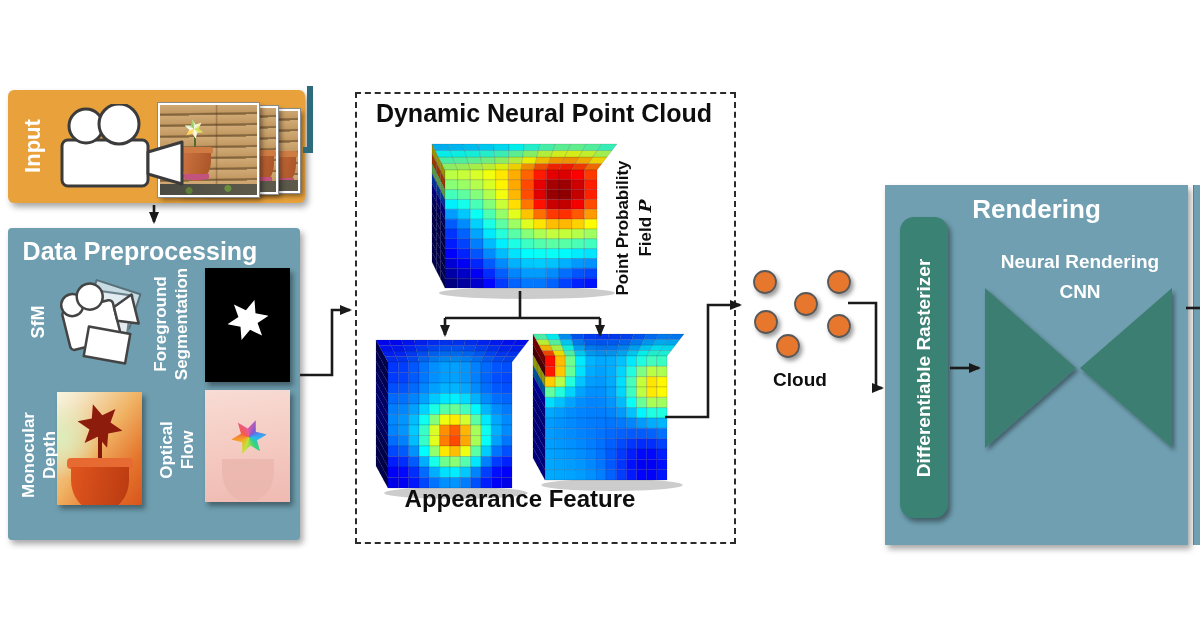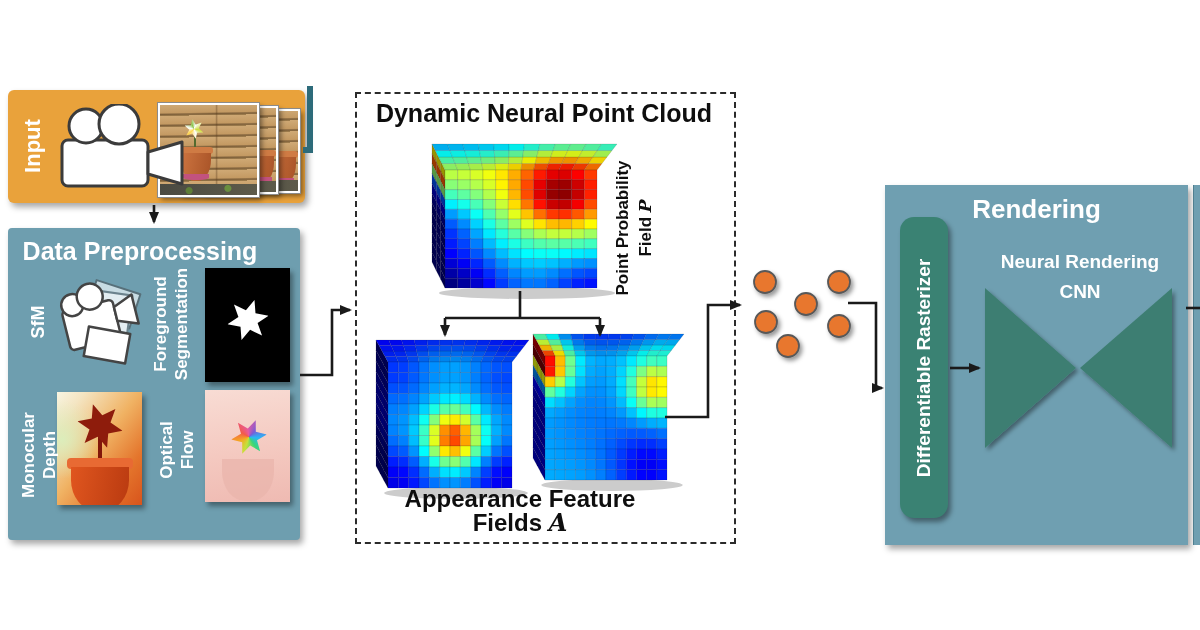--- a/index.html
+++ b/index.html
@@ -887,26 +887,24 @@
   <div class="lbl-layer htitle" id="dnpc-title">Dynamic Neural Point Cloud</div>
   <div class="lbl-layer htitle" id="render-title">Rendering</div>
 
   <div class="lbl-layer htitle" id="cnn-label">
     <div>Neural Rendering</div>
     <div>CNN</div>
   </div>
 
   <div class="lbl-layer htitle" id="app-label">
     <div>Appearance Feature</div>
-    <div>
-      <span>Fields</span>&nbsp;<span class="scriptletter">A</span>
-    </div>
   </div>
 
   <div class="lbl-layer htitle" id="epc-label">
+    <div>Cloud</div>
   </div>
 
   <div class="lbl-layer vlabel vwhite" id="input-vlabel">
     <span>Input</span>
   </div>
   <div class="lbl-layer vlabel vwhite" id="sfm-vlabel">
     <span>SfM</span>
   </div>
   <div class="lbl-layer vlabel vwhite" id="fg-vlabel">
     <span>Foreground</span>

